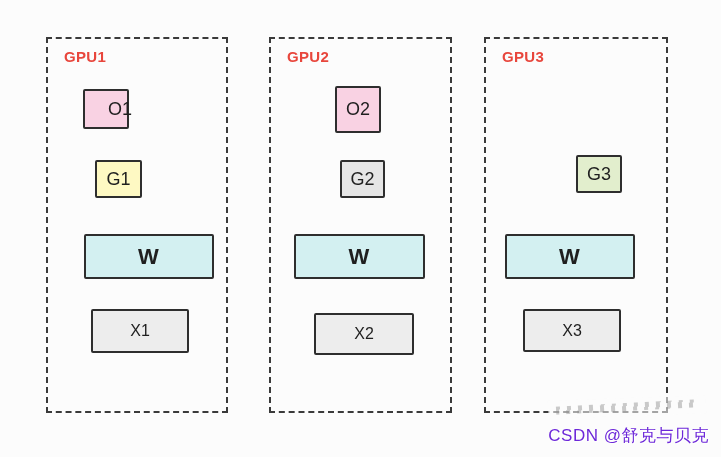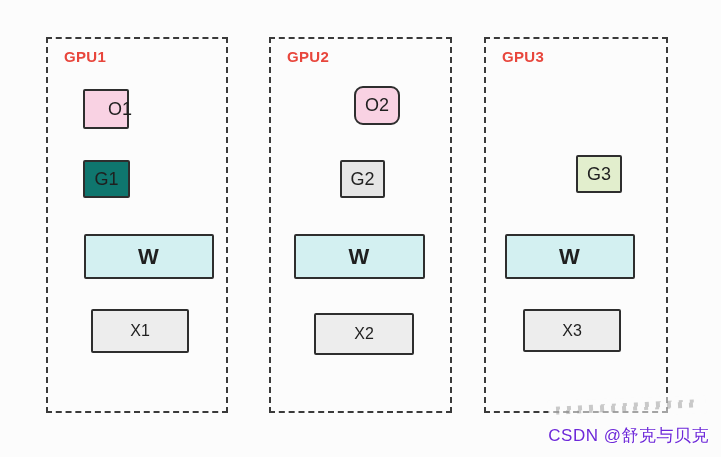--- a/index.html
+++ b/index.html
@@ -47,21 +47,21 @@
     font-size: 18px;
     font-weight: 500;
   }
 
   
   .p1 .o-box { left: 35px; top: 50px;  width: 46px;  height: 40px; }
   .p1 .g-box { left: 35px; top: 121px; width: 47px;  height: 38px; }
   .p1 .w-box { left: 36px; top: 195px; width: 130px; height: 45px; }
   .p1 .x-box { left: 43px; top: 270px; width: 98px;  height: 44px; }
 
-  .p2 .o-box { left: 83px; top: 47px;  width: 46px;  height: 39px; border-radius: 9px; }
+  .p2 .o-box { left: 64px; top: 47px;  width: 46px;  height: 47px; }
   .p2 .g-box { left: 69px; top: 121px; width: 45px;  height: 38px; }
   .p2 .w-box { left: 23px; top: 195px; width: 131px; height: 45px; }
   .p2 .x-box { left: 43px; top: 274px; width: 100px; height: 42px; }
 
   .p3 .o-box { left: 90px; top: 40px;  width: 46px;  height: 39px; }
   .p3 .g-box { left: 90px; top: 116px; width: 46px;  height: 38px; }
   .p3 .w-box { left: 19px; top: 195px; width: 130px; height: 45px; }
   .p3 .x-box { left: 37px; top: 270px; width: 98px;  height: 43px; }
 
   .w-box { font-size: 22px; font-weight: 700; letter-spacing: 1px; }
@@ -105,21 +105,21 @@
   }
 </style>
 </head>
 <body>
 
 <div id="page">
 
   <div class="panel p1">
     <div class="gpu-label" style="color: rgb(232, 70, 60);">GPU1</div>
     <div class="box o-box" style="background-color: rgb(249, 210, 227); padding-left: 28px;">O1</div>
-    <div class="box g-box" style="background-color: #0f766e;">G1</div>
+    <div class="box g-box" style="background-color: #fef9c3; margin-left: 12px;">G1</div>
     <div class="box w-box" style="background-color: rgb(211, 240, 241);">W</div>
     <div class="box x-box" style="background-color: rgb(237, 237, 237);">X1</div>
   </div>
 
   <div class="panel p2">
     <div class="gpu-label" style="color: rgb(232, 70, 60); text-align: center;">GPU2</div>
     <div class="box o-box" style="background-color: rgb(249, 210, 227);">O2</div>
     <div class="box g-box" style="background-color: #e5e5e5; text-align: center;">G2</div>
     <div class="box w-box" style="background-color: rgb(211, 240, 241);">W</div>
     <div class="box x-box" style="background-color: rgb(237, 237, 237);">X2</div>

